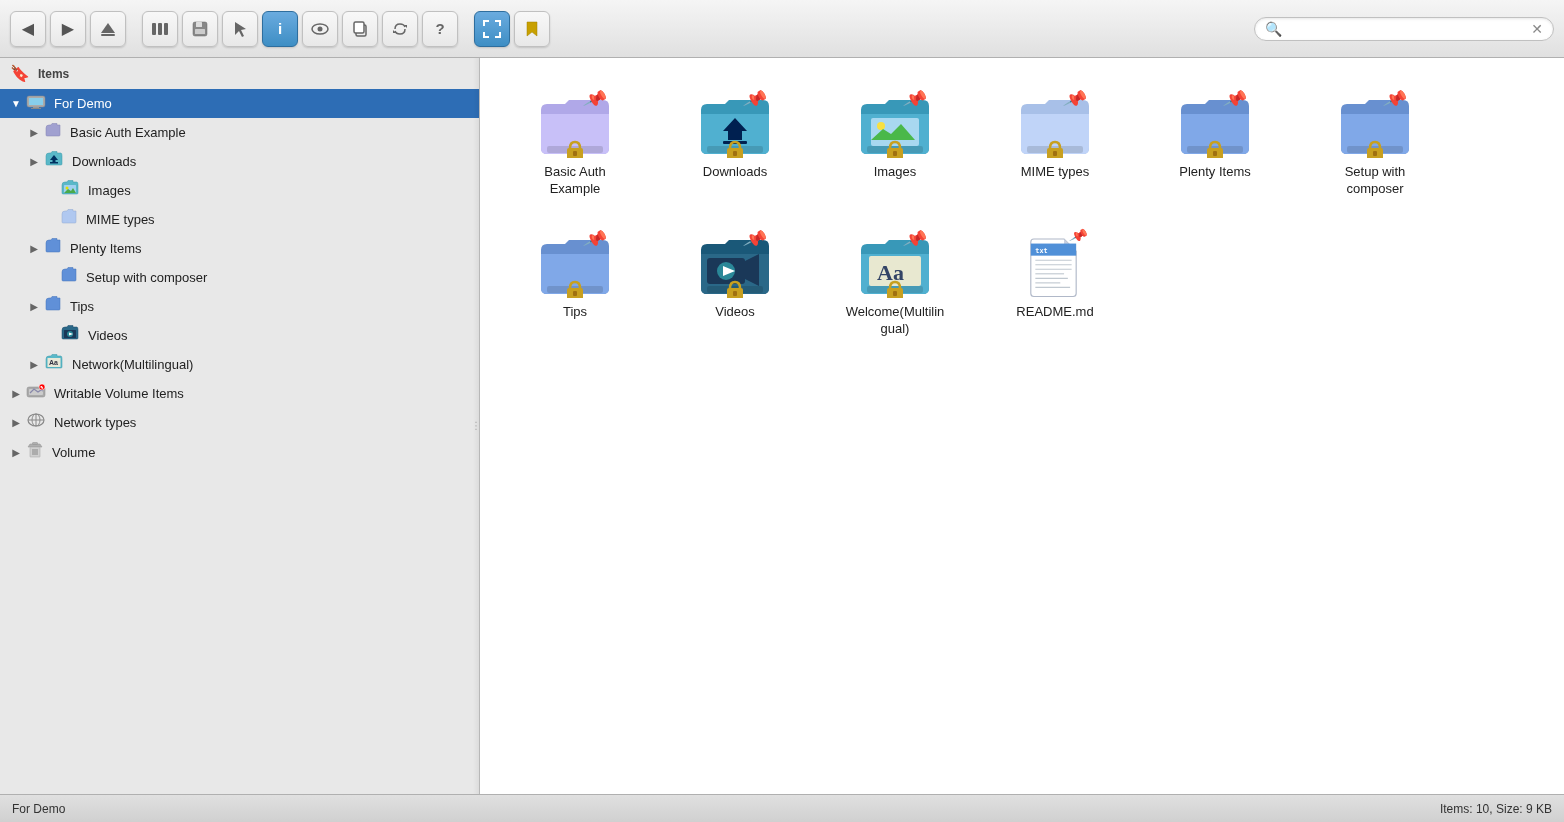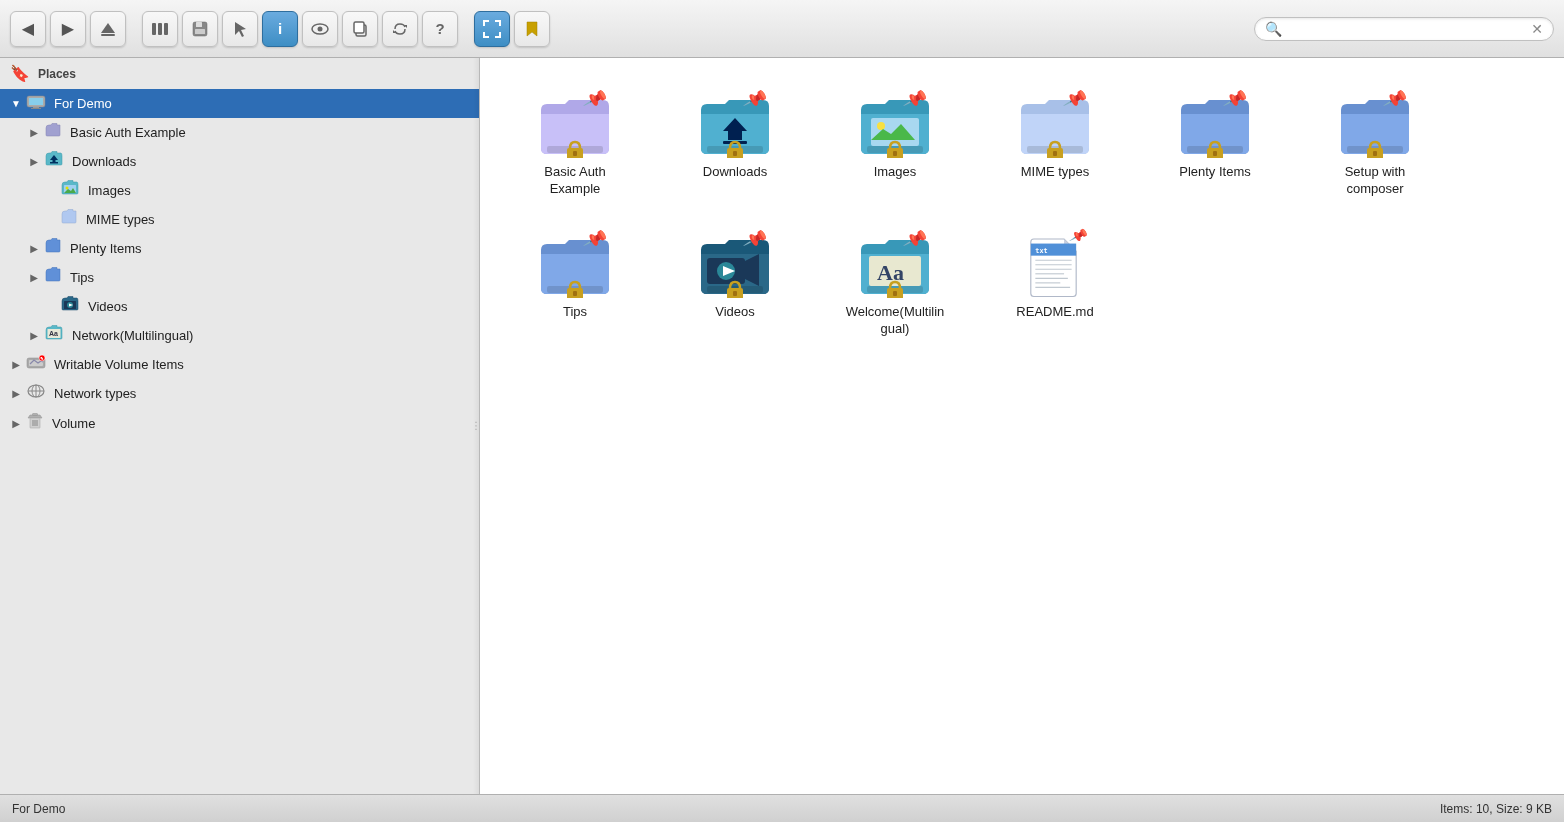--- a/index.html
+++ b/index.html
@@ -281,21 +281,21 @@
     <span class="clear-icon">✕</span>
   </div>
 </div>
 
 <div id="main">
 
   <div id="sidebar">
 
     <div class="sidebar-section-header">
       <span class="icon">🔖</span>
-      <span>Places</span>
+      <span>Items</span>
     </div>
 
     <div class="sidebar-item selected" style="padding-left:10px;">
       <span class="arrow">▼</span>
       <span class="item-icon">
         <svg width="20" height="16" viewBox="0 0 20 16">
             <rect x="1" y="3" width="18" height="11" rx="2" fill="#aaa" stroke="#888" stroke-width="0.5"></rect>
             <rect x="3" y="5" width="14" height="7" fill="#87ceeb"></rect>
             <rect x="7" y="14" width="6" height="2" fill="#999"></rect>
             <rect x="5" y="15" width="10" height="1.5" fill="#888"></rect>
@@ -353,20 +353,29 @@
     <div class="sidebar-item" style="padding-left:28px;">
       <span class="arrow" style="color:#666;">▶</span>
       <span class="item-icon">
         <svg width="18" height="16" viewBox="0 0 18 16">
             <path d="M2,5 Q2,2 5,2 L7,2 L8,0.5 L13,0.5 L13,2 L16,2 Q16,2 16,5 L16,13 Q16,14 15,14 L3,14 Q2,14 2,13 Z" fill="#6090d8" stroke="#4070b8" stroke-width="0.5"></path>
           </svg>
       </span>
       <span class="item-label">Plenty Items</span>
     </div>
 
+    <div class="sidebar-item" style="padding-left:44px;">
+      <span class="arrow" style="width:12px;"></span>
+      <span class="item-icon">
+        <svg width="18" height="16" viewBox="0 0 18 16">
+            <path d="M2,5 Q2,2 5,2 L7,2 L8,0.5 L13,0.5 L13,2 L16,2 Q16,2 16,5 L16,13 Q16,14 15,14 L3,14 Q2,14 2,13 Z" fill="#6090d8" stroke="#4070b8" stroke-width="0.5"></path>
+          </svg>
+      </span>
+      <span class="item-label">Setup with composer</span>
+    </div>
 
     <div class="sidebar-item" style="padding-left:28px;">
       <span class="arrow" style="color:#666;">▶</span>
       <span class="item-icon">
         <svg width="18" height="16" viewBox="0 0 18 16">
             <path d="M2,5 Q2,2 5,2 L7,2 L8,0.5 L13,0.5 L13,2 L16,2 Q16,2 16,5 L16,13 Q16,14 15,14 L3,14 Q2,14 2,13 Z" fill="#6090d8" stroke="#4070b8" stroke-width="0.5"></path>
           </svg>
       </span>
       <span class="item-label">Tips</span>
     </div>

